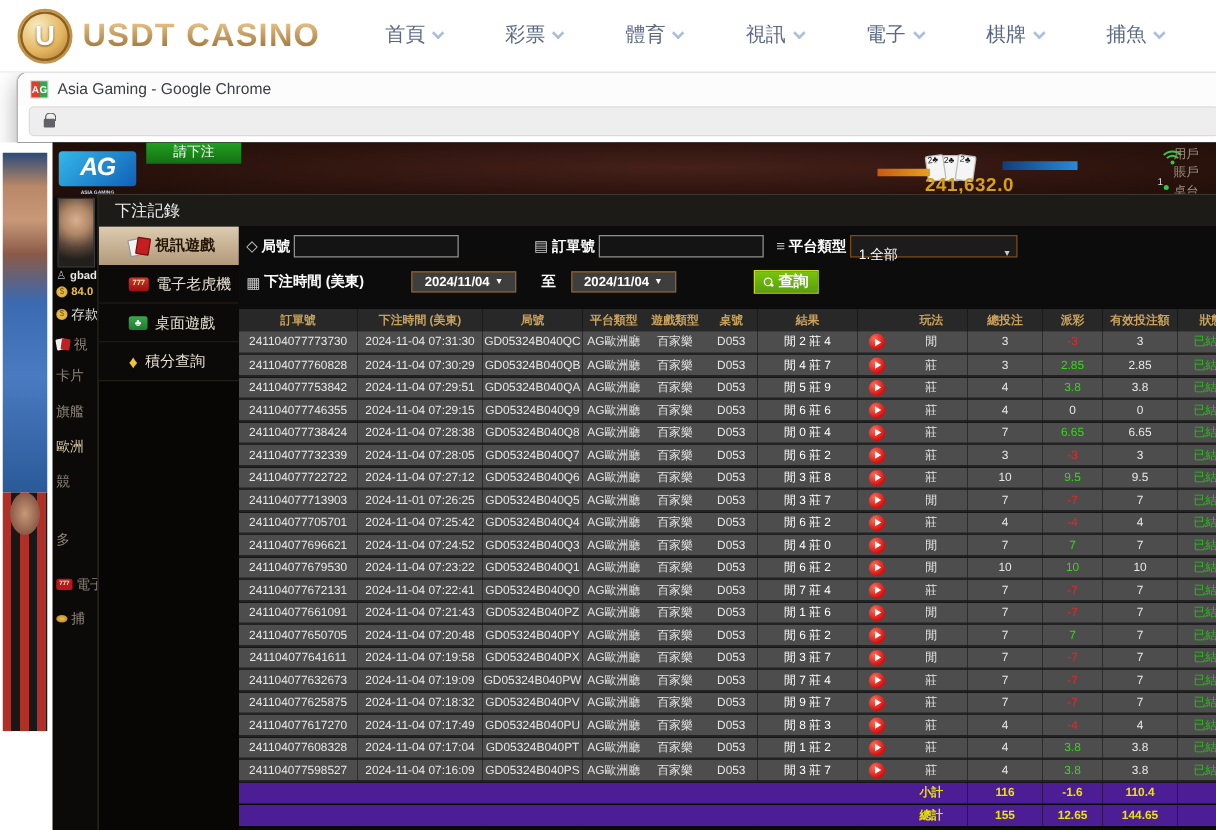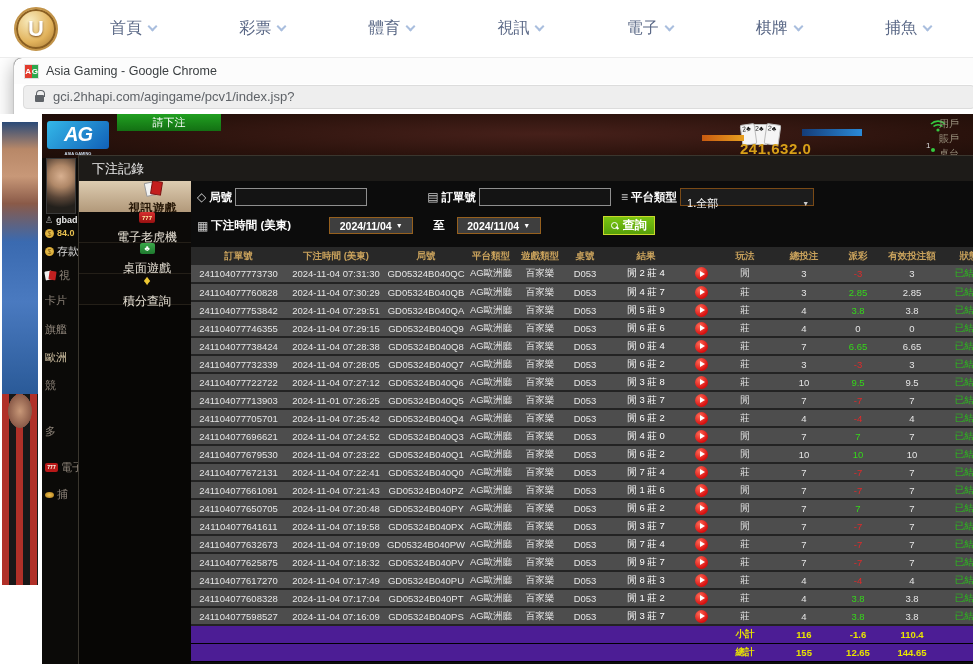--- a/index.html
+++ b/index.html
@@ -25,21 +25,21 @@
   .win-urlbar { height:30px; background:#fff; display:flex; align-items:center; padding:0 9px 5px 9px; }
   .url-field { flex:1; height:24px; background:#eeeeee; border:1px solid #dcdcdc; border-radius:4px; display:flex; align-items:center; gap:9px; padding:0 11px; color:#5f6368; font-size:13px; }
   .lock { width:9px; height:7px; background:#5f6368; border-radius:1px; position:relative; margin-top:3px; flex:none; }
   .lock::before { content:''; position:absolute; top:-5px; left:1px; width:7px; height:6px; border:1.5px solid #5f6368; border-bottom:none; border-radius:4px 4px 0 0; }
   .win-content { position:absolute; left:0; top:56px; right:0; bottom:0; background:#0a0a0a; overflow:hidden; }
 
   
   .scene { position:absolute; left:0; top:0; right:0; height:50px; background:radial-gradient(ellipse at 55% 40%, #46201a 0%, #2a120c 55%, #170b07 100%); z-index:1; }
   .ag-logo { position:absolute; left:33px; top:7px; width:62px; height:28px; background:linear-gradient(135deg,#34b8e8,#1160b8); border-radius:3px; color:#fff; font-weight:bold; font-style:italic; font-size:20px; text-align:center; line-height:26px; letter-spacing:-1px; }
   .ag-logo small { display:block; font-size:4px; font-style:normal; letter-spacing:0; color:#cde; margin-top:-6px; }
-  .bet-box { position:absolute; left:103px; top:0; width:104px; height:17px; background:linear-gradient(#21a021,#137013); color:#fff; font-size:11px; text-align:center; line-height:17px; }
+  .bet-box { position:absolute; left:103px; top:0; width:76px; height:17px; background:linear-gradient(#21a021,#137013); color:#fff; font-size:11px; text-align:center; line-height:17px; }
   .bet-count { position:absolute; left:134px; top:15px; color:#e01212; font-size:25px; font-weight:bold; }
   .card { display:inline-block; width:15px; height:21px; background:#f5f5f5; border:1px solid #bbb; border-radius:2px; font-size:7px; color:#1a1a1a; padding-left:1px; margin-left:-3px; }
   .cards-wrap { position:absolute; left:730px; top:3px; }
   .cards-wrap .card:nth-child(1){ transform:rotate(-8deg); }
   .cards-wrap .card:nth-child(3){ transform:rotate(8deg); }
   .gold-num { position:absolute; left:726px; top:26px; color:#d8a018; font-size:15px; font-weight:bold; letter-spacing:.5px; }
   .bar-orange { position:absolute; left:688px; top:21px; width:42px; height:6px; background:linear-gradient(90deg,#c85a10,#e8a020); }
   .bar-blue { position:absolute; left:788px; top:15px; width:60px; height:7px; background:linear-gradient(90deg,#143c78,#2a8ad8); }
   .wifi { position:absolute; left:916px; top:5px; }
   .scene-labels { position:absolute; left:925px; top:2px; color:#9a927e; font-size:10px; line-height:15px; white-space:nowrap; }
@@ -60,21 +60,21 @@
   .mini-slot { width:13px; height:9px; background:#b81818; border-radius:2px; color:#ffe; font-size:5px; font-weight:bold; line-height:9px; text-align:center; flex:none; }
   .mini-cards { width:11px; height:9px; position:relative; flex:none; }
   .mini-cards::before { content:''; position:absolute; left:0; top:0; width:7px; height:9px; background:#eee; border-radius:1px; transform:rotate(-10deg); }
   .mini-cards::after { content:''; position:absolute; left:4px; top:0; width:7px; height:9px; background:#c02020; border-radius:1px; transform:rotate(8deg); }
   .mini-fish { width:9px; height:6px; border-radius:50%; background:radial-gradient(#f0c050,#a87818); flex:none; }
 
   
   .modal { position:absolute; left:64px; top:41px; right:0; bottom:0; background:#000; border-left:1px solid #3a362e; border-top:1px solid #3a362e; z-index:5; }
   .modal-title { height:25px; background:#1d1b18; color:#ececec; font-size:13px; line-height:25px; padding-left:13px; }
   .mside { position:absolute; left:0; top:25px; width:112px; bottom:0; background:#070605; }
-  .mside-item { height:31px; display:flex; align-items:center; gap:6px; padding-left:24px; color:#e8e2d6; font-size:12px; border-bottom:1px solid #241f18; cursor:pointer; background:#0c0a08;flex-direction:column; }
+  .mside-item { height:31px; display:flex; align-items:center; gap:6px; padding-left:24px; color:#e8e2d6; font-size:12px; border-bottom:1px solid #241f18; cursor:pointer; background:#0c0a08; }
   .mside-item.active { width:123px; background:linear-gradient(#ddccb1,#b2997a); color:#241505; font-weight:bold; clip-path:polygon(0 0, calc(100% - 11px) 0, 100% 50%, calc(100% - 11px) 100%, 0 100%); border-bottom:none; }
   .ic { display:inline-flex; align-items:center; justify-content:center; flex:none; }
   .ic-cards { width:15px; height:13px; position:relative; }
   .ic-cards::before { content:''; position:absolute; left:0; top:1px; width:9px; height:12px; background:#f2f2f2; border:1px solid #999; border-radius:1px; transform:rotate(-12deg); }
   .ic-cards::after { content:''; position:absolute; left:6px; top:0; width:9px; height:12px; background:#c41e1e; border:1px solid #7a1010; border-radius:1px; transform:rotate(9deg); }
   .ic-slot { width:16px; height:11px; background:linear-gradient(#d83030,#981010); border-radius:2px; color:#ffe9a0; font-size:6px; font-weight:bold; }
   .ic-green { width:15px; height:11px; background:linear-gradient(#3aa84a,#1f7a2f); border-radius:2px; color:#fff; font-size:8px; }
   .ic-diamond { color:#eec832; font-size:14px; line-height:13px; }
   .ic-doc { width:11px; height:13px; background:repeating-linear-gradient(#e0c9a0 0 2px, #c8ab78 2px 3px); border-radius:1px; border:1px solid #8a7348; }
   .mcontent { position:absolute; left:112px; top:25px; right:0; bottom:0; background:#0c0c0c; }
@@ -116,20 +116,21 @@
 </head>
 <body>
 
 <div id="stage">
 
   <div class="topbar">
     <div class="brand">
       <div class="brand-circle">
           <span>U</span>
         </div>
+      <div class="brand-text">USDT CASINO</div>
     </div>
     <div class="main-nav">
         <div class="nav-item">
           <span>首頁</span>
           <span class="chev"></span>
         </div>
         <div class="nav-item">
           <span>彩票</span>
           <span class="chev"></span>
         </div>
@@ -160,21 +161,20 @@
     <div class="win-titlebar">
       <span class="favicon">
           <span class="fa">A</span>
           <span class="fg">G</span>
         </span>
       <span>Asia Gaming - Google Chrome</span>
     </div>
     <div class="win-urlbar">
       <div class="url-field">
         <span class="lock"></span>
-        <span>gci.2hhapi.com/agingame/pcv1/index.jsp?</span>
       </div>
     </div>
 
     <div class="win-content">
 
       <div class="scene">
         <div class="ag-logo"><span>AG</span><small>ASIA GAMING</small></div>
         <div class="bet-box">請下注</div>
         <div class="cards-wrap"><span class="card">2♣</span><span class="card">2♣</span><span class="card">2♣</span></div>
         <div class="bar-orange"></div>

